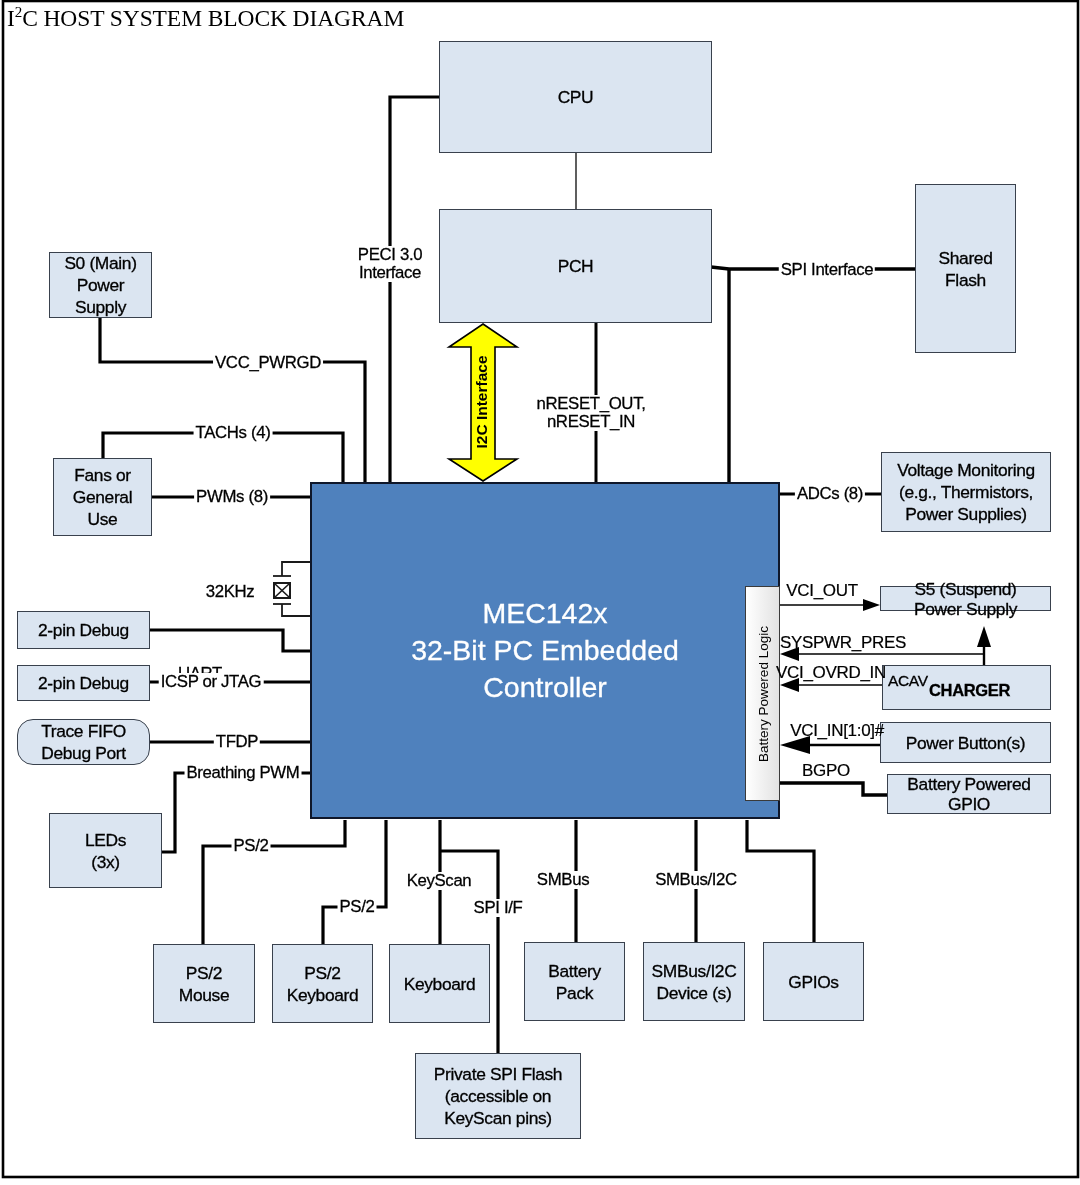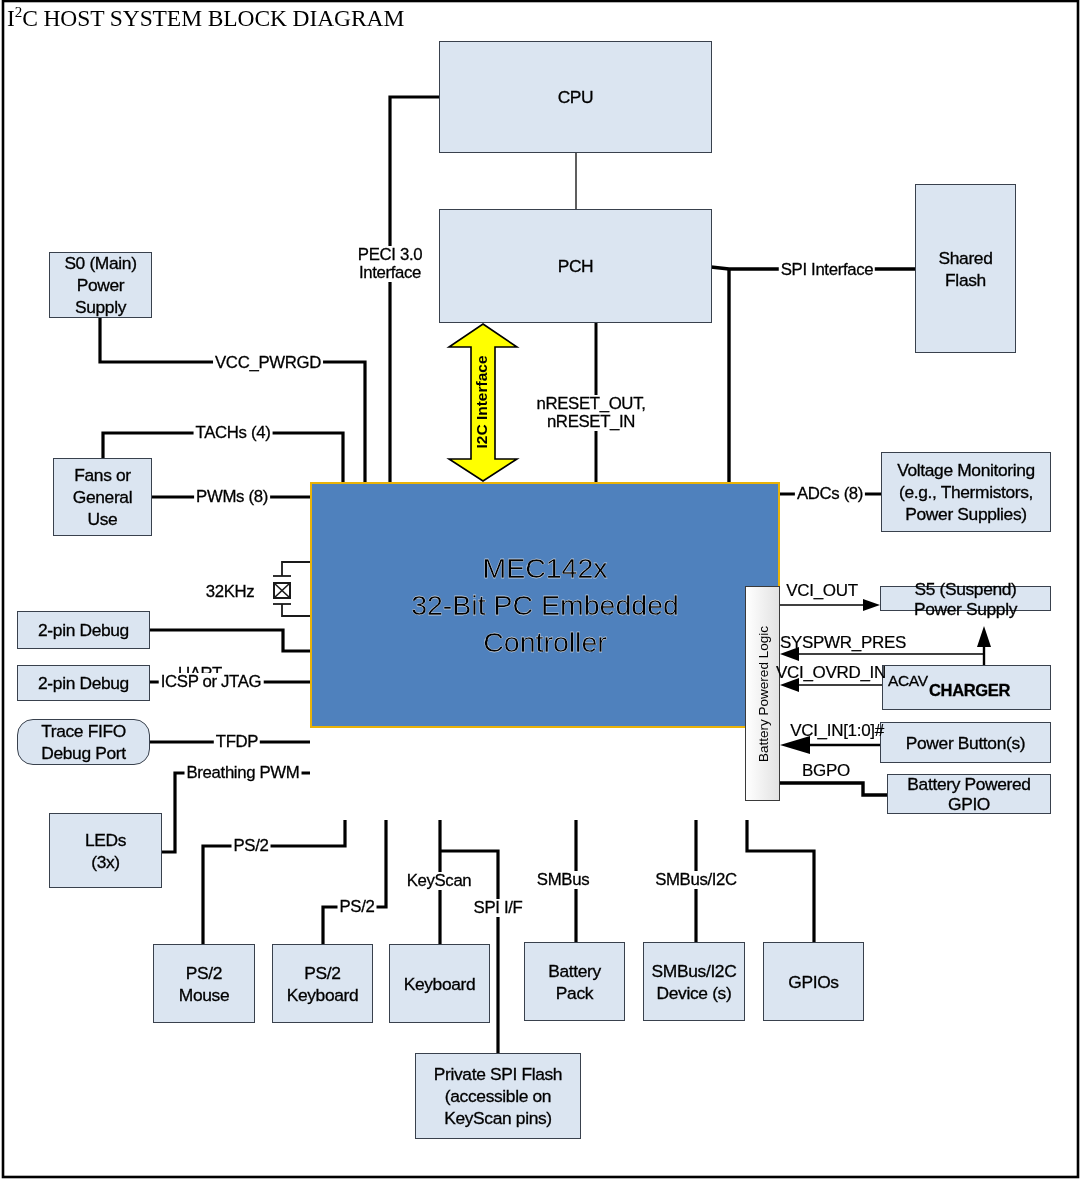--- a/index.html
+++ b/index.html
@@ -134,21 +134,21 @@
 <div class="box" style="left:389px;top:944px;width:101px;height:79px;">Keyboard</div>
 
 <div class="box" style="left:524px;top:942px;width:101px;height:79px;">Battery<br>Pack</div>
 
 <div class="box" style="left:643px;top:942px;width:102px;height:79px;">SMBus/I2C<br>Device (s)</div>
 
 <div class="box" style="left:763px;top:942px;width:101px;height:79px;">GPIOs</div>
 
 <div class="box" style="left:415px;top:1053px;width:166px;height:86px;">Private SPI Flash<br>(accessible on<br>KeyScan pins)</div>
 
-<div class="box" style="left:310px;top:482px;width:470px;height:246px;background:#4f81bd;border:2px solid #eab308;color:#000000;font-size:28.5px;line-height:37px;letter-spacing:0;-webkit-text-stroke:0.3px #fff;">MEC142x<br>32-Bit PC Embedded<br>Controller</div>
+<div class="box" style="left:310px;top:482px;width:470px;height:337px;background:#4f81bd;border:2px solid #0f172a;color:#ffffff;font-size:28.5px;line-height:37px;letter-spacing:0;-webkit-text-stroke:0.3px #fff;">MEC142x<br>32-Bit PC Embedded<br>Controller</div>
 
 <div style="position:absolute;left:745px;top:586px;width:35px;height:215px;background:linear-gradient(to right,#ffffff,#e2e2e2);border:1.7px solid #3a3a3a;box-sizing:border-box;">
   <span style="position:absolute;left:50%;top:50%;transform:translate(-50%,-50%) rotate(-90deg);white-space:nowrap;font-size:13.5px;color:#000;">Battery Powered Logic</span>
 </div>
 
 <div class="lbl" style="left:390px;top:264px;">PECI 3.0<br>Interface</div>
 
 <div class="lbl" style="left:591px;top:413px;">nRESET_OUT,<br>nRESET_IN</div>
 
 <div class="lbl" style="left:827px;top:270px;">SPI Interface</div>

